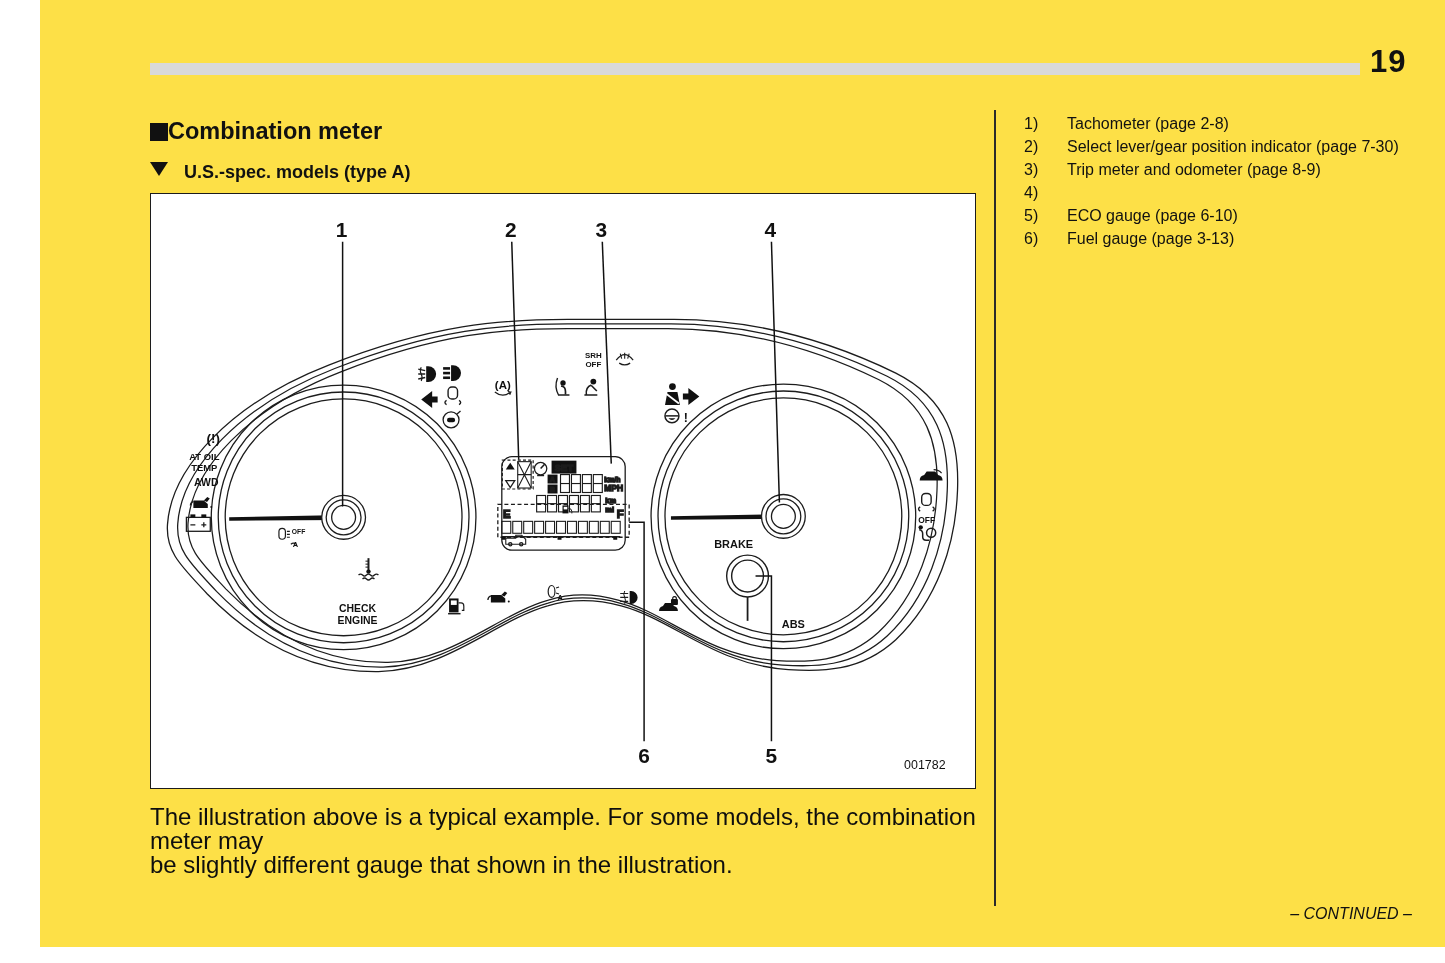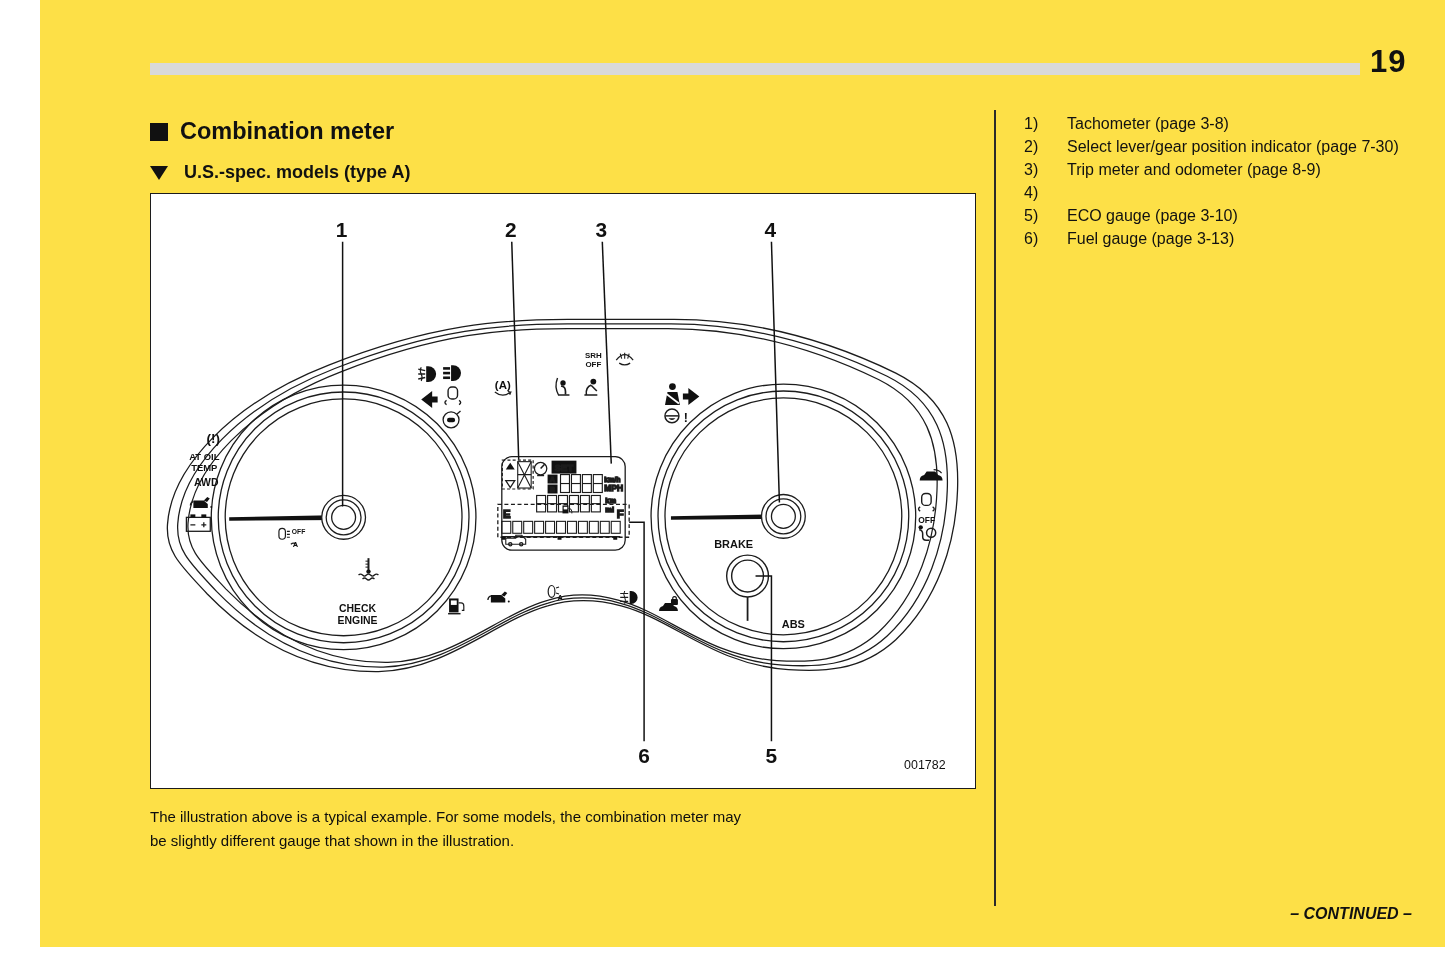--- a/index.html
+++ b/index.html
@@ -1,35 +1,35 @@
 <!DOCTYPE html>
 <html><head>
 <meta charset="utf-8">
 <style>
   html,body{margin:0;padding:0;background:#fff;}
   #page{position:relative;width:1445px;height:947px;background:#fde047;overflow:hidden;
         font-family:"Liberation Sans",sans-serif;color:#111;margin-left:40px;}
   .abs{position:absolute;}
   #topbar{left:110px;top:63px;width:1210px;height:12px;background:#d9d9d9;}
   #pagenum{left:1330px;top:44px;font-size:31px;font-weight:bold;letter-spacing:1px;}
-  #sectionHead{left:110px;top:118px;display:flex;align-items:center;gap:12px;}
+  #sectionHead{left:110px;top:118px;display:flex;align-items:center;gap:0;}
   #sectionHead .sq{width:18px;height:18px;background:#111;}
   #sectionHead .t{font-size:23.5px;font-weight:bold;}
-  #subHead{left:110px;top:162px;display:flex;align-items:center;gap:16px;}
+  #subHead{left:110px;top:162px;display:flex;gap:16px;}
   #subHead .tri{width:0;height:0;border-left:9px solid transparent;border-right:9px solid transparent;border-top:14px solid #111;}
   #subHead .t{font-size:18px;font-weight:bold;}
   #figureBox{left:110px;top:193px;width:826px;height:596px;border:1.4px solid #1c1c1c;box-sizing:border-box;background:#fff;}
   #figureBox svg{display:block;width:100%;height:100%;}
-  #caption{left:110px;top:805px;width:845px;font-size:15px;line-height:24px;color:#0e0e0e;}
+  #caption{left:110px;top:805px;width:845px;font-size:24px;line-height:24px;color:#0e0e0e;}
   #divider{left:954px;top:110px;width:2px;height:796px;background:#2b2b2b;}
   #legend{left:984px;top:112px;width:420px;font-size:16px;line-height:23px;}
   #legend .li{display:flex;}
   #legend .num{width:43px;flex:none;}
   #legend .lbl{width:352px;}
-  #continued{right:73px;top:905px;font-size:16px;font-weight:bold;font-style:italic;}
+  #continued{right:73px;top:905px;font-size:16px;font-weight:normal;font-style:italic;}
   svg text{font-family:"Liberation Sans",sans-serif;fill:#111;}
 </style>
 </head>
 <body>
 
 <div id="page">
 
   <div id="topbar" class="abs"></div>
   <div id="pagenum" class="abs">19</div>
 
@@ -328,36 +328,36 @@
   <div id="caption" class="abs">
     <div>The illustration above is a typical example. For some models, the combination meter may</div>
     <div>be slightly different gauge that shown in the illustration.</div>
   </div>
 
   <div id="divider" class="abs"></div>
 
   <div id="legend" class="abs">
     <div class="li">
       <span class="num">1)</span>
-      <span class="lbl">Tachometer (page 3-8)</span>
+      <span class="lbl">Tachometer (page 2-8)</span>
     </div>
     <div class="li">
       <span class="num">2)</span>
       <span class="lbl">Select lever/gear position indicator (page 7-30)</span>
     </div>
     <div class="li">
       <span class="num">3)</span>
       <span class="lbl">Trip meter and odometer (page 8-9)</span>
     </div>
     <div class="li">
       <span class="num">4)</span>
     </div>
     <div class="li">
       <span class="num">5)</span>
-      <span class="lbl">ECO gauge (page 3-10)</span>
+      <span class="lbl">ECO gauge (page 6-10)</span>
     </div>
     <div class="li">
       <span class="num">6)</span>
       <span class="lbl">Fuel gauge (page 3-13)</span>
     </div>
   </div>
 
   <div id="continued" class="abs">– CONTINUED –</div>
 
 </div>

